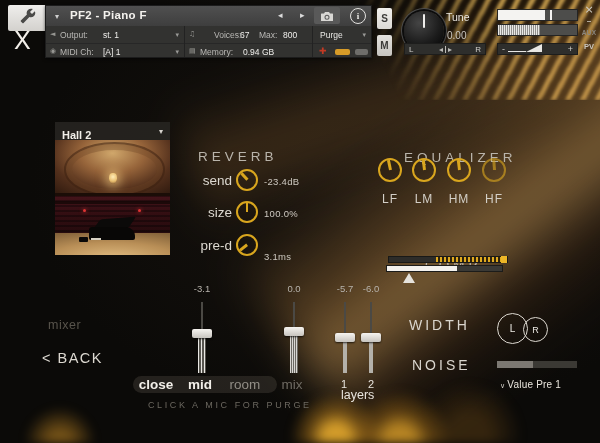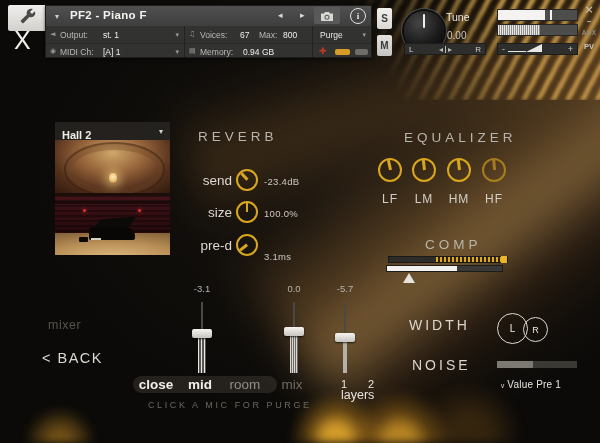--- a/index.html
+++ b/index.html
@@ -126,21 +126,21 @@
   .hi-exit1{left:24%;} .hi-exit2{left:72%;}
   .hi-stage{position:absolute;left:0;bottom:0;right:0;height:19%;
     background:radial-gradient(ellipse 120% 160% at 50% 115%, #e0bb80 0%, #b98f57 45%, #7c5c36 85%, #5a4026 100%);}
   .hi-piano-body{position:absolute;left:34px;bottom:15px;width:46px;height:13px;background:#080706;border-radius:3px 9px 2px 2px;}
   .hi-piano-lid{position:absolute;left:42px;bottom:25px;width:34px;height:12px;background:#0b0a09;
     transform:skewX(-38deg) rotate(-5deg);border-radius:2px;}
   .hi-piano-key{position:absolute;left:36px;bottom:15px;width:10px;height:2px;background:#d8d2c4;}
   .hi-bench{position:absolute;left:24px;bottom:13px;width:9px;height:5px;background:#0a0908;border-radius:1px;}
 
   
-  .sect{font-size:13.5px;letter-spacing:4px;color:#b9b4ab;}
+  .sect{font-size:13.5px;letter-spacing:4px;color:#b9b4ab;margin-top:20px;}
   .r-label{font-size:13.5px;color:#ddd9d1;width:60px;text-align:right;}
   .r-value{font-size:9.5px;color:#cdc8c0;letter-spacing:.3px;}
 
   .knob{border-radius:50%;border:2.5px solid #d9a61e;box-sizing:border-box;}
   .knob .ptr{position:absolute;left:calc(50% - 1.25px);top:0;width:2.5px;height:50%;background:#d9a61e;
     transform-origin:50% 100%;transform:rotate(var(--angle,0deg));}
   .knob22{width:22px;height:22px;} .knob24{width:24px;height:24px;}
   .dim{opacity:.62;}
   .eq-lab{width:34px;text-align:center;font-size:12px;letter-spacing:1px;color:#d3cfc7;}
 
@@ -238,21 +238,21 @@
         <div class="krow r2">
           <span class="ic glyph">◉</span>
           <span class="lab" style="left:14px;">MIDI Ch:</span>
           <span class="val" style="left:57px;">[A] 1</span>
           <span class="dd glyph">▾</span>
         </div>
       </div>
       <div class="kcol kcol2">
         <div class="krow r1">
           <span class="ic glyph">♫</span>
-          <span class="lab" style="left:15px;">Voices:</span>
+          <span class="lab" style="left:29px;">Voices:</span>
           <span class="val" style="left:55px;">67</span>
           <span class="lab" style="left:74px;">Max:</span>
           <span class="val" style="left:98px;">800</span>
         </div>
         <div class="krow r2">
           <span class="ic glyph">▤</span>
           <span class="lab" style="left:15px;">Memory:</span>
           <span class="val" style="left:58px;">0.94 GB</span>
         </div>
       </div>
@@ -382,20 +382,26 @@
     <div class="fhandle"></div>
   </div>
   <div class="abs fader f4" style="--ht: 25px;">
     <div class="fval">0.0</div>
     <div class="ftrack"></div>
     <div class="ffill dotted"></div>
     <div class="fhandle"></div>
   </div>
   <div class="abs fader f5" style="--ht: 31px;">
     <div class="fval">-5.7</div>
+    <div class="ftrack"></div>
+    <div class="ffill thin"></div>
+    <div class="fhandle"></div>
+  </div>
+  <div class="abs fader f6" style="--ht: 31px;">
+    <div class="fval">-6.0</div>
     <div class="ftrack"></div>
     <div class="ffill thin"></div>
     <div class="fhandle"></div>
   </div>
 
   <div class="abs mic-pill"></div>
   <div class="abs mic-lab mic-close">close</div>
   <div class="abs mic-lab mic-mid">mid</div>
   <div class="abs mic-lab mic-room">room</div>
   <div class="abs mic-lab mic-mix">mix</div>

